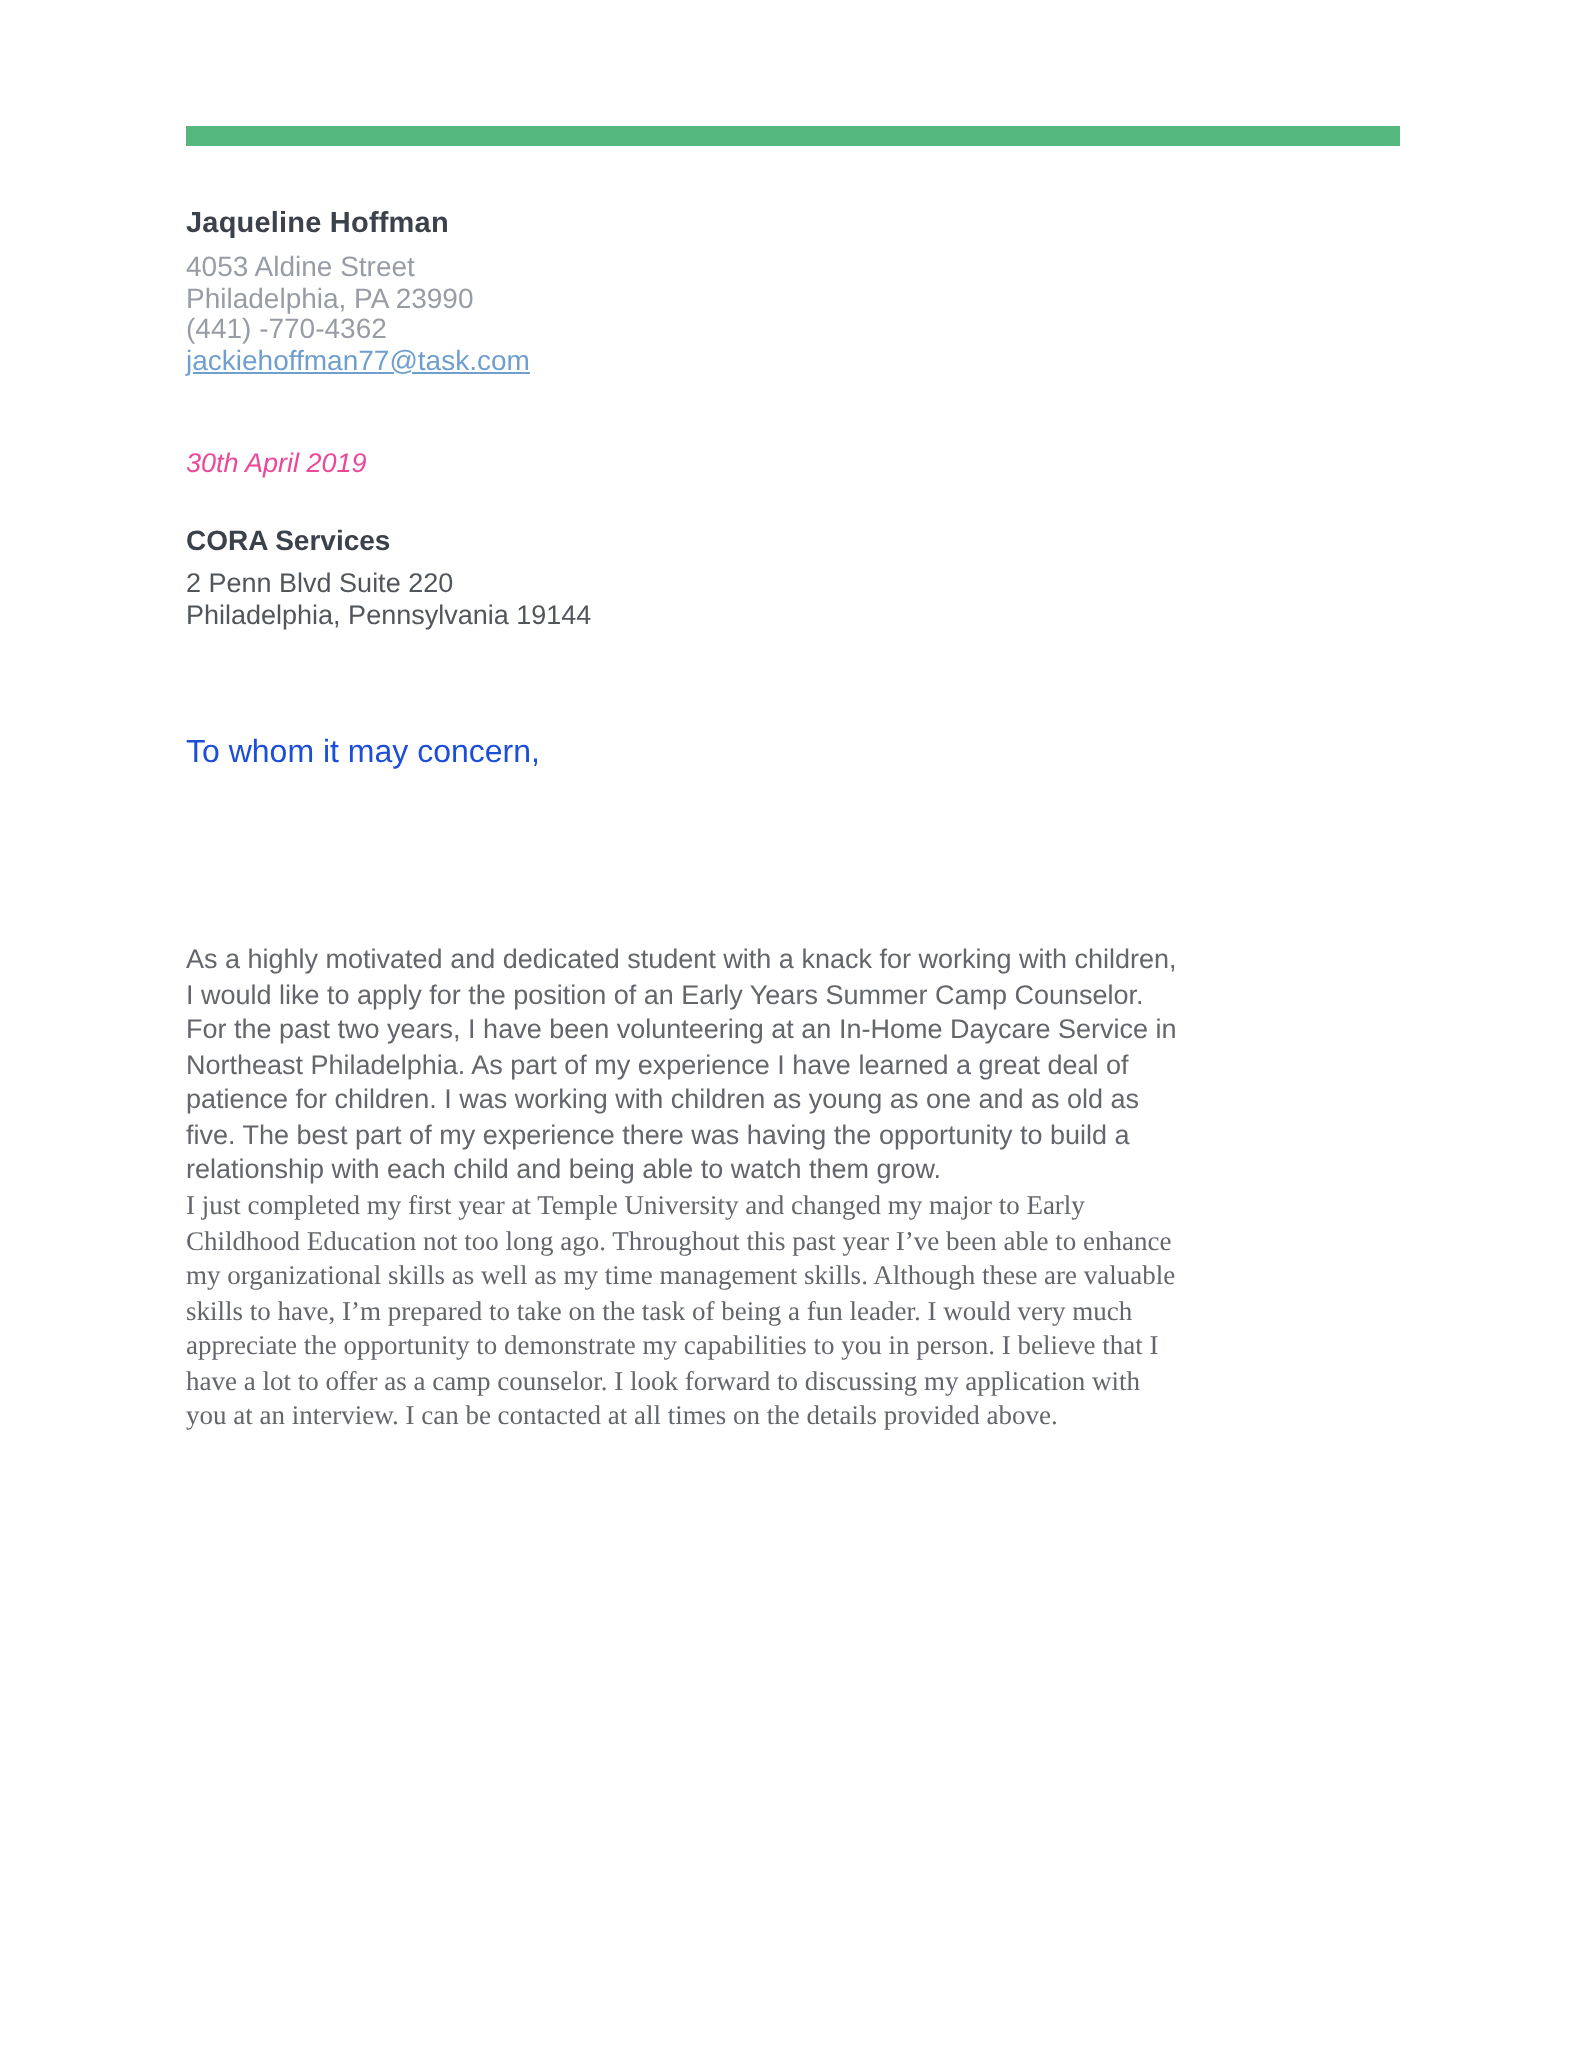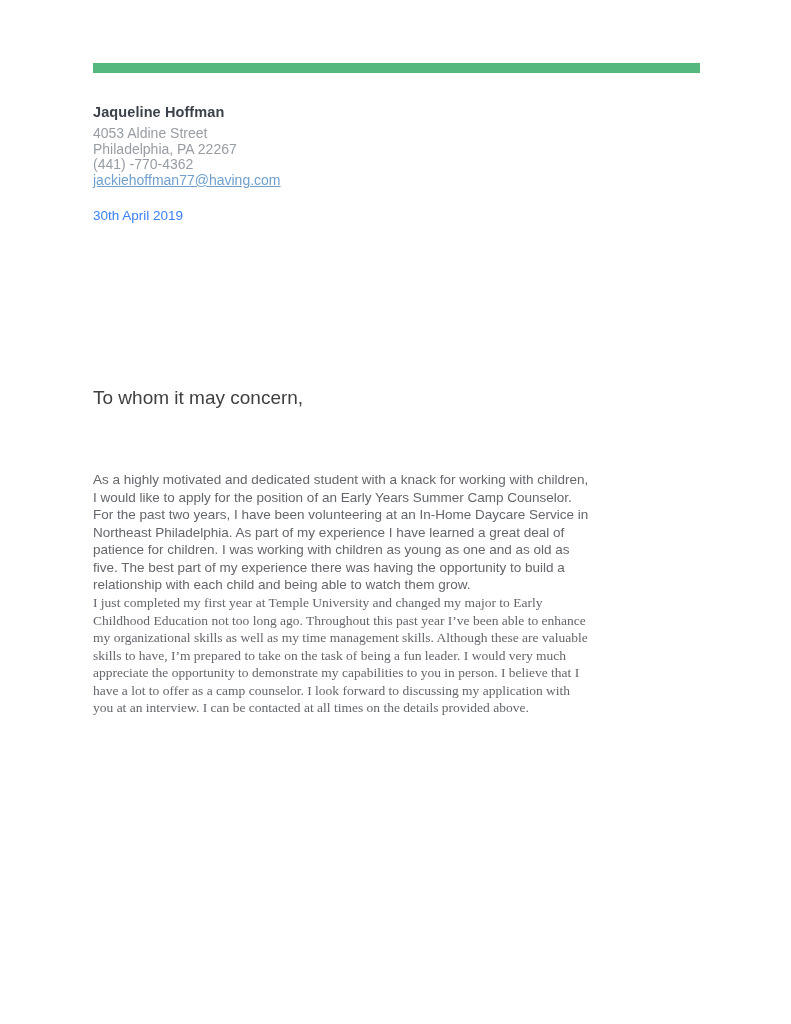--- a/index.html
+++ b/index.html
@@ -42,45 +42,45 @@
   }
   .email-link {
     display: inline-block;
     color: #6f9fce;
     text-decoration: underline;
     cursor: pointer;
   }
   .date {
     position: absolute;
     left: 93px;
-    top: 208px;
+    top: 224px;
     font-size: 13.5px;
-    color: #3b82f6;
+    color: #ec4899;
+    font-style: italic;
   }
   .recipient {
     position: absolute;
     left: 93px;
     top: 262px;
     font-size: 13.5px;
     line-height: 16px;
     color: #51555c;
   }
   .recipient-name {
     font-size: 14px;
     font-weight: bold;
     color: #3c424b;
     margin-bottom: 6px;
   }
   .salutation {
     position: absolute;
     left: 93px;
     top: 368px;
-    font-size: 19px;
-    color: #404040;
-    margin-top: 19px;
+    font-size: 16px;
+    color: #1d4ed8;
   }
   .para {
     position: absolute;
     left: 93px;
     width: 500px;
     margin: 0;
     font-size: 13.5px;
     line-height: 17.5px;
     color: #63666c;
   }
@@ -108,28 +108,33 @@
 <body>
 
 <div class="page">
 
   <div class="accent-bar" style="background: rgb(85, 184, 126);"></div>
 
   <header>
     <div class="sender-name">Jaqueline Hoffman</div>
     <div class="sender-address">
       <div>4053 Aldine Street</div>
-      <div>Philadelphia, PA 22267</div>
+      <div>Philadelphia, PA 23990</div>
       <div>(441) -770-4362</div>
-      <a class="email-link" style="color: rgb(111, 159, 206);">jackiehoffman77@having.com</a>
+      <a class="email-link" style="color: rgb(111, 159, 206);">jackiehoffman77@task.com</a>
     </div>
   </header>
 
   <div class="date">30th April 2019</div>
 
+  <section class="recipient">
+    <div class="recipient-name">CORA Services</div>
+    <div>2 Penn Blvd Suite 220</div>
+    <div>Philadelphia, Pennsylvania 19144</div>
+  </section>
 
   <div class="salutation">To whom it may concern,</div>
 
   <p class="para p1">As a highly motivated and dedicated student with a knack for working with children, I would like to apply for the position of an Early Years Summer Camp Counselor. For the past two years, I have been volunteering at an In-Home Daycare Service in Northeast Philadelphia. As part of my experience I have learned a great deal of patience for children. I was working with children as young as one and as old as five. The best part of my experience there was having the opportunity to build a relationship with each child and being able to watch them grow.</p>
 
   <p class="para p2">I just completed my first year at Temple University and changed my major to Early Childhood Education not too long ago. Throughout this past year I’ve been able to enhance my organizational skills as well as my time management skills. Although these are valuable skills to have, I’m prepared to take on the task of being a fun leader. I would very much appreciate the opportunity to demonstrate my capabilities to you in person. I believe that I have a lot to offer as a camp counselor. I look forward to discussing my application with you at an interview. I can be contacted at all times on the details provided above.</p>
 
   <div class="valediction">Sincerely,</div>
 
   <div class="signature" style="color: rgb(42, 161, 79);">Jaqueline Hoffman</div>

